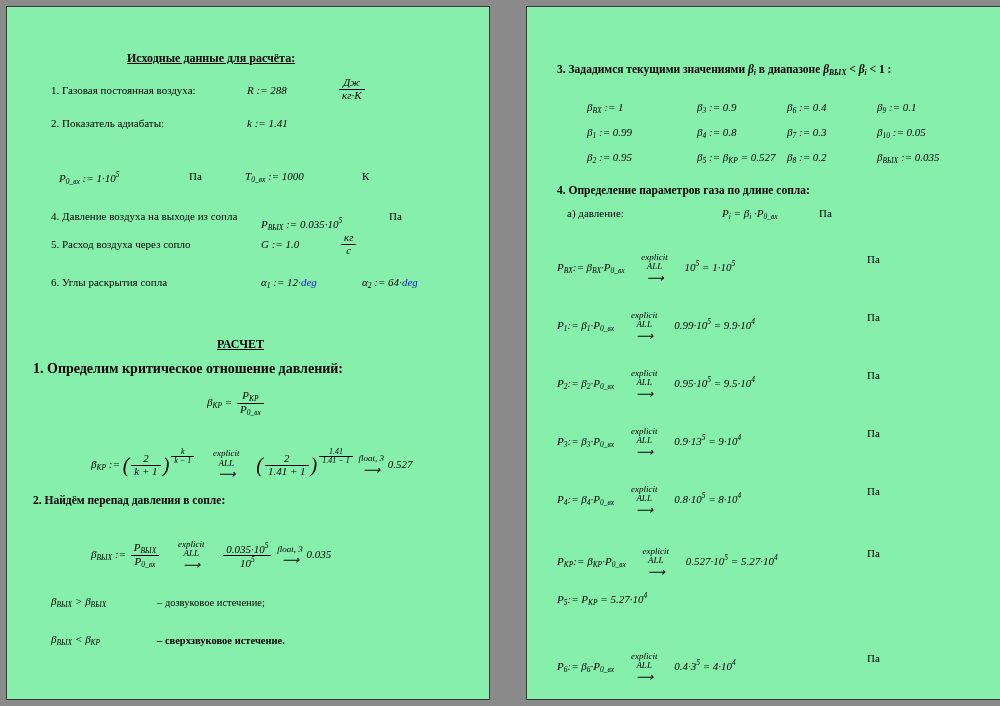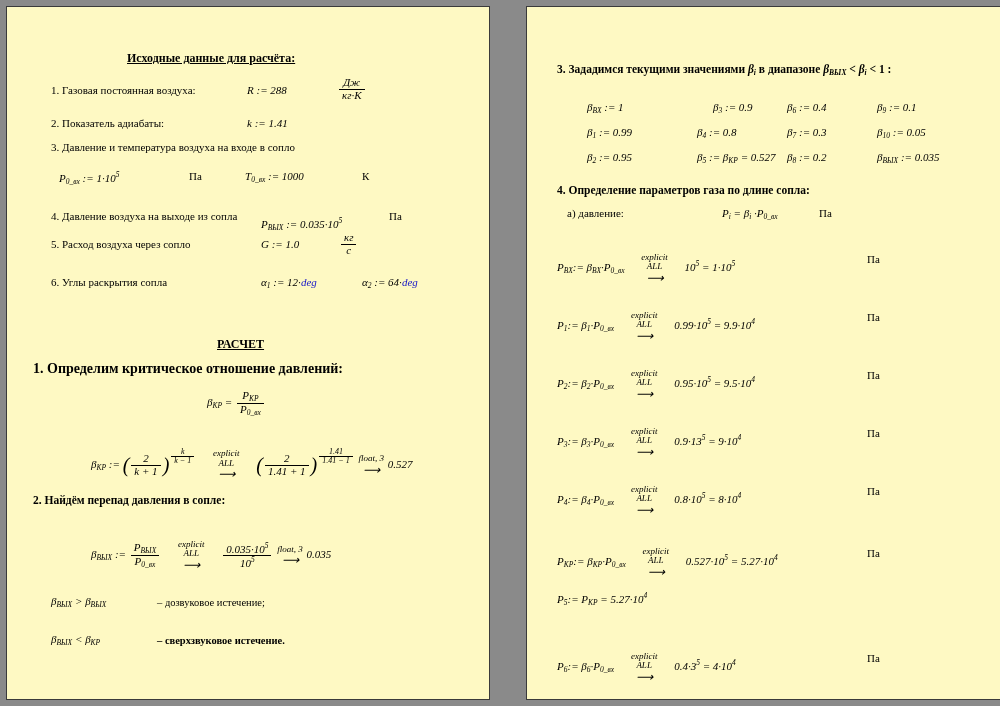--- a/index.html
+++ b/index.html
@@ -5,21 +5,21 @@
   html,body{margin:0;padding:0;}
   body{
     width:1000px;height:706px;
     background:#8a8a8a;
     font-family:"Liberation Serif", serif;
     overflow:hidden;
   }
   .page{
     position:absolute;
     top:6px;
-    background:#fef9c3;
+    background:#86efac;
     border:1px solid #3a3a3a;
     box-sizing:border-box;
   }
   #page-left{left:6px;width:484px;height:694px;}
   #page-right{left:526px;width:492px;height:694px;}
 
   .inner{position:relative;width:100%;height:100%;}
 
   
   .t{position:absolute;white-space:nowrap;font-size:11px;color:#000;}
@@ -60,23 +60,20 @@
     <div class="t ti" style="left:240px;top:77px;">R := 288</div>
     <div class="t ti" style="left:330px;top:70px;">
       <span class="frac"><span class="num">Дж</span><span class="den">кг·К</span></span>
     </div>
 
     <div class="t" style="left:44px;top:110px;">
       <span>2.</span>&nbsp;<span>Показатель адиабаты:</span>
     </div>
     <div class="t ti" style="left:240px;top:110px;">k := 1.41</div>
 
-    <div class="t" style="left:44px;top:134px;">
-      <span>3.</span>&nbsp;<span>Давление и температура воздуха на входе в сопло</span>
-    </div>
 
     <div class="t ti" style="left:52px;top:163px;">
       <span>P</span><span class="sub">0_вх</span>
       <span>:= 1·10</span><span class="sup">5</span>
     </div>
     <div class="t" style="left:182px;top:163px;">Па</div>
 
     <div class="t ti" style="left:238px;top:163px;text-align:center;">
       <span>T</span><span class="sub">0_вх</span>
       <span>:= 1000</span>
@@ -188,21 +185,21 @@
   <div class="inner">
 
     <div class="t tb" style="left:30px;top:56px;font-size:11.5px;">
       <span>3. Зададимся текущими значениями </span><span class="ti">β</span><span class="sub">i</span><span> в диапазоне </span><span class="ti">β</span><span class="sub">ВЫХ</span><span> &lt; </span><span class="ti">β</span><span class="sub">i</span><span> &lt; 1 :</span>
     </div>
 
     <div class="t ti" style="left:60px;top:94px;">
       <span>β</span><span class="sub">ВХ</span>
       <span>:= 1</span>
     </div>
-    <div class="t ti" style="left:170px;top:94px;margin-left:16px;">
+    <div class="t ti" style="left:170px;top:94px;">
       <span>β</span><span class="sub">3</span>
       <span>:= 0.9</span>
     </div>
     <div class="t ti" style="left:260px;top:94px;">
       <span>β</span><span class="sub">6</span>
       <span>:= 0.4</span>
     </div>
     <div class="t ti" style="left:350px;top:94px;">
       <span>β</span><span class="sub">9</span>
       <span>:= 0.1</span>

